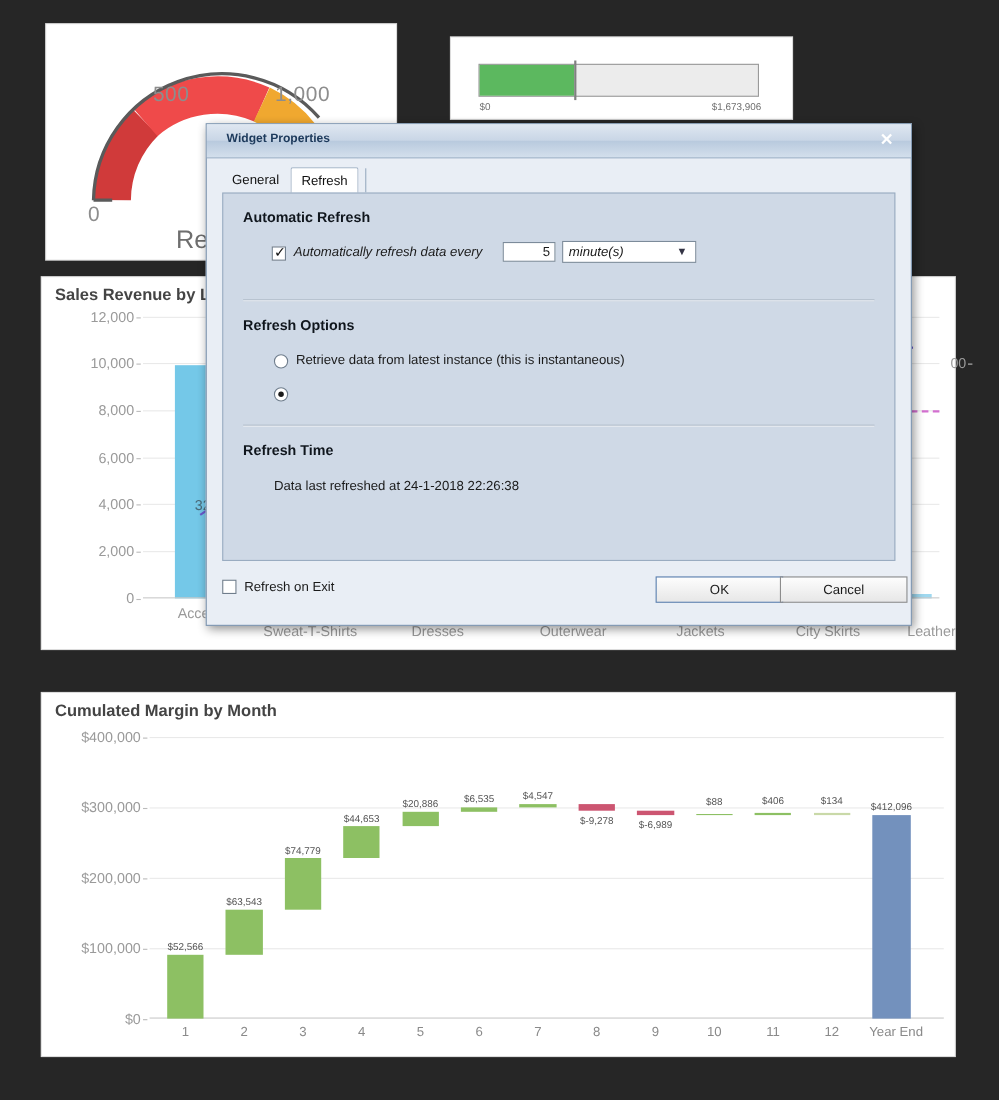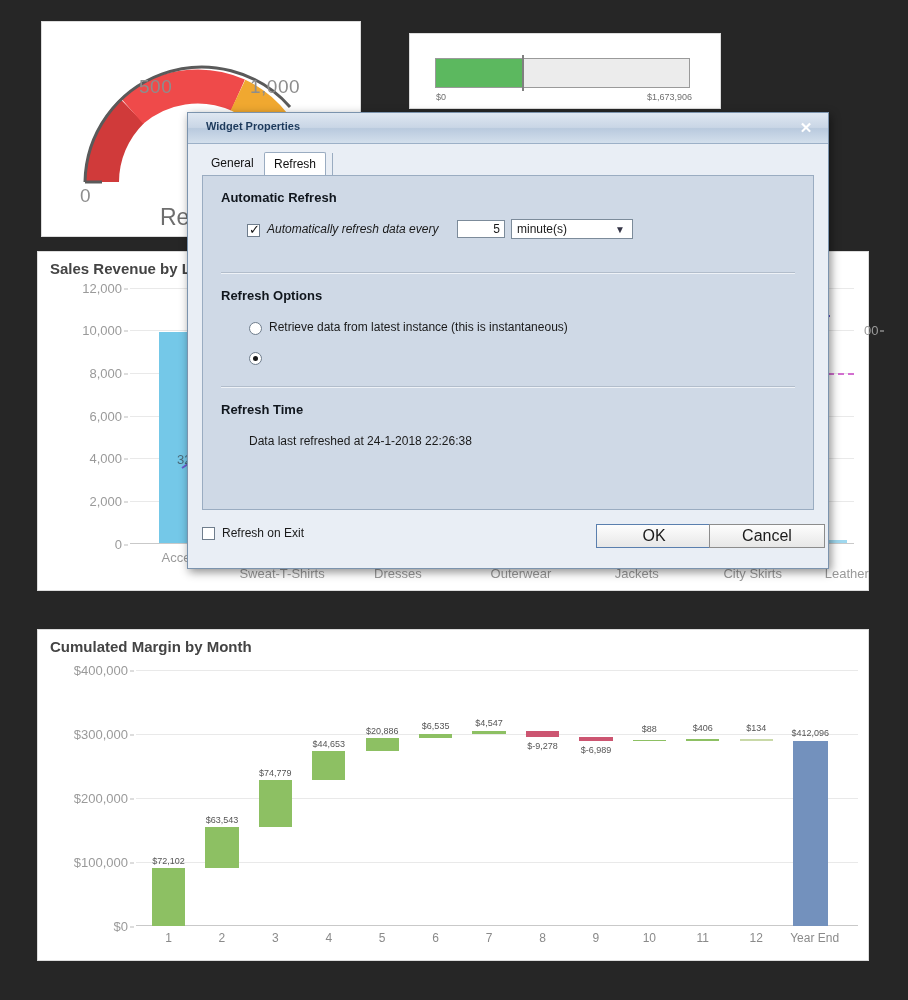--- a/index.html
+++ b/index.html
@@ -103,21 +103,21 @@
   .selectbox .caret{position:absolute;right:7px;top:4px;font-size:10px;color:#334;}
   .radio{position:absolute;width:13px;height:13px;border-radius:50%;background:#fff;
      border:1px solid #6f7d8c;box-sizing:border-box;cursor:pointer;}
   .radio.on:after{content:"";position:absolute;left:3px;top:3px;width:5px;height:5px;
      border-radius:50%;background:#1a1a1a;}
   .hr{position:absolute;left:18px;right:18px;height:1px;background:#b2bdcb;border-bottom:1px solid #eef2f7;}
   .dlg-footer{position:absolute;left:0;right:0;bottom:0;height:58px;}
   .btn{position:absolute;width:116px;height:24px;
      background:linear-gradient(180deg,#fdfdfd,#e7e7e7);
      border:1px solid #8c8c8c;box-sizing:border-box;
-     font-size:16px;text-align:center;line-height:22px;cursor:pointer;}
+     font-size:12px;text-align:center;line-height:22px;cursor:pointer;}
   .btn.primary{border:1px solid #5a7fae;}
 </style>
 </head>
 <body>
 
 <div class="stage">
 
   <div class="panel" id="gauge-widget">
     <div class="gauge-wrap">
       <svg width="318" height="214" viewBox="0 0 318 214">
@@ -195,21 +195,21 @@
       <div class="gridline" style="top:75%;"></div>
       <div class="axis-x"></div>
 
       <div class="ytick" style="top:0%;">$400,000</div>
       <div class="ytick" style="top:25%;">$300,000</div>
       <div class="ytick" style="top:50%;">$200,000</div>
       <div class="ytick" style="top:75%;">$100,000</div>
       <div class="ytick" style="top:100%;">$0</div>
 
       <div class="wf-bar" style="left:2.2%;width:4.6%;bottom:0%;height:22.6%;background:#8dc063;"></div>
-      <div class="wf-lab" style="left:4.5%;bottom:23.4%;">$72,102</div>
+      <div class="wf-lab" style="left:4.5%;bottom:23.4%;">$52,566</div>
 
       <div class="wf-bar" style="left:9.6%;width:4.6%;bottom:22.6%;height:15.9%;background:#8dc063;"></div>
       <div class="wf-lab" style="left:11.9%;bottom:39.3%;">$63,543</div>
 
       <div class="wf-bar" style="left:17.0%;width:4.6%;bottom:38.5%;height:18.7%;background:#8dc063;"></div>
       <div class="wf-lab" style="left:19.3%;bottom:58.0%;">$74,779</div>
 
       <div class="wf-bar" style="left:24.4%;width:4.6%;bottom:57.2%;height:11.2%;background:#8dc063;"></div>
       <div class="wf-lab" style="left:26.7%;bottom:69.2%;">$44,653</div>
 
@@ -267,21 +267,21 @@
       <div class="tab active">Refresh</div>
       <div class="tab-sep"></div>
     </div>
 
     <div class="dlg-body">
 
       <div class="grp-title" style="left:18px;top:14px;">Automatic Refresh</div>
       <div class="checkbox checked" style="left:44px;top:48px;"></div>
       <div class="fld-label" style="left:64px;top:46px;font-style:italic;">Automatically refresh data every</div>
       <div class="numinput" style="left:254px;top:44px;">5</div>
-      <div class="selectbox" style="left:308px;top:43px;">
+      <div class="selectbox" style="left:308px;top:43px;font-style:italic;">
         <span>minute(s)</span>
         <span class="caret">▼</span>
       </div>
 
       <div class="hr" style="top:96px;"></div>
 
       <div class="grp-title" style="left:18px;top:112px;">Refresh Options</div>
       <div class="radio" style="left:46px;top:146px;"></div>
       <div class="fld-label" style="left:66px;top:144px;">Retrieve data from latest instance (this is instantaneous)</div>
       <div class="radio on" style="left:46px;top:176px;"></div>

